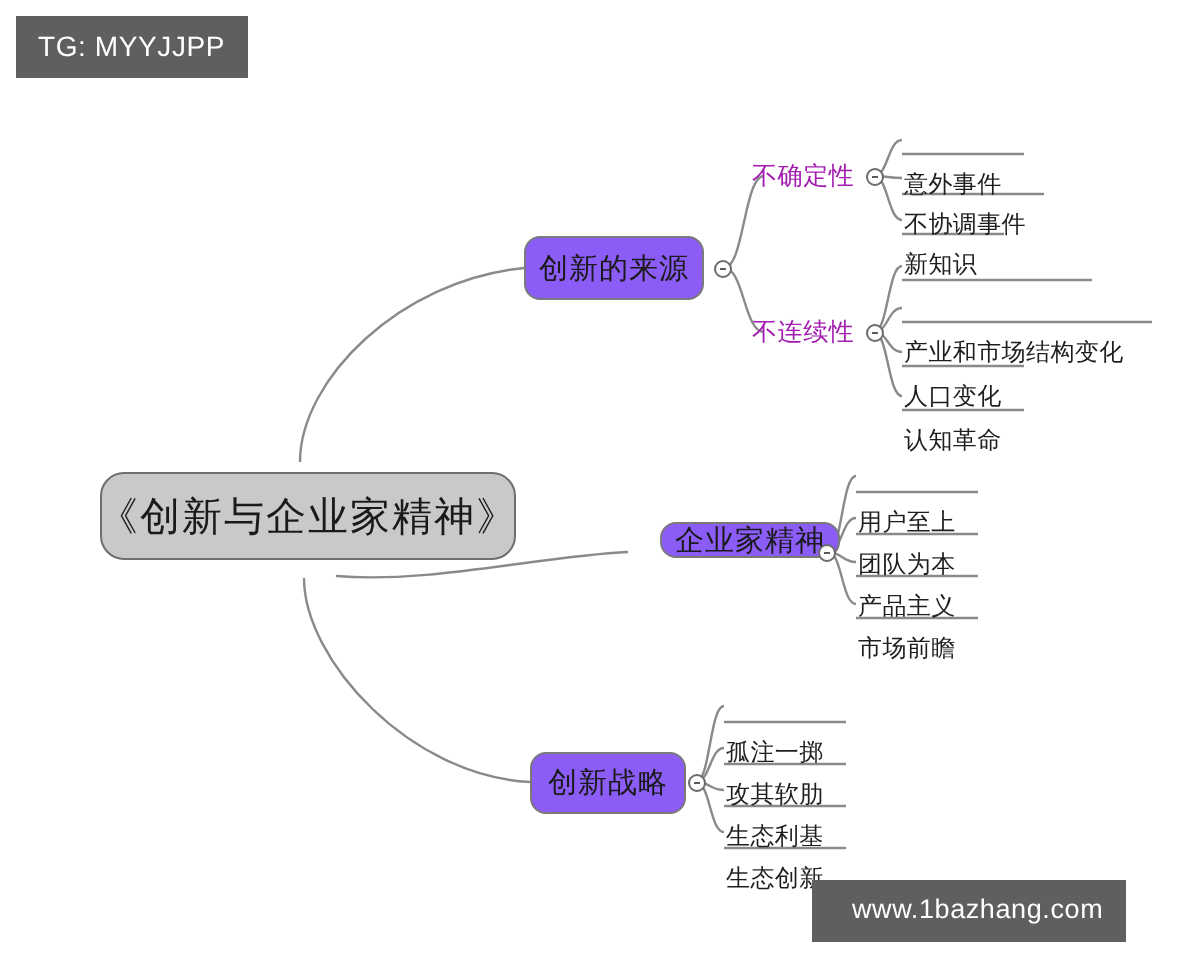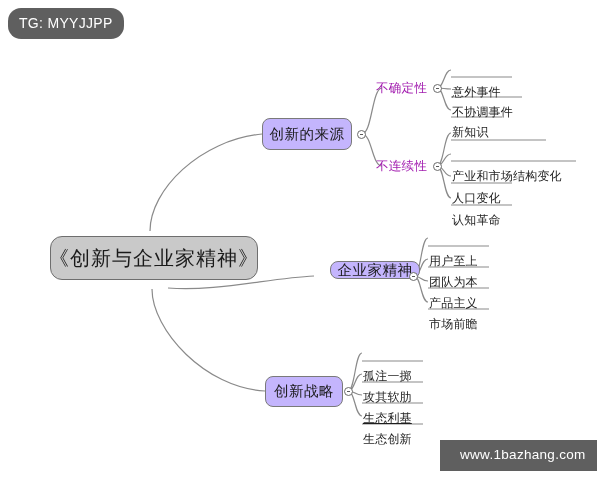--- a/index.html
+++ b/index.html
@@ -31,22 +31,22 @@
   .watermark {
     position: absolute;
     background: #5f5f5f;
     color: #ffffff;
     font-size: 14px;
     letter-spacing: 0.3px;
     line-height: 1;
     padding: 8px 11px 9px 11px;
     white-space: nowrap;
   }
-  #wm-top { left: 8px; top: 8px; border-radius: 13px; }
-  #wm-bottom { left: 440px; top: 440px; font-size: 13.5px; padding-left: 20px; }
+  #wm-top { left: 8px; top: 8px; }
+  #wm-bottom { left: 406px; top: 440px; font-size: 13.5px; padding-left: 20px; }
 
   
   .node {
     position: absolute;
     box-sizing: border-box;
     white-space: nowrap;
     display: flex;
     align-items: center;
     justify-content: center;
     color: #1a1a1a;
@@ -55,21 +55,21 @@
     border: 1.4px solid #6e6e6e;
     border-radius: 12px;
     background: #c9c9c9;
     font-size: 20px;
     letter-spacing: 1px;
     padding: 0 29px;
   }
   .node-branch {
     border: 1.3px solid #7a7a7a;
     border-radius: 8px;
-    background: #c4b5fd;
+    background: #8b5cf6;
     font-size: 14.5px;
     letter-spacing: 0.5px;
     padding: 0 10px;
   }
   .node-sub {
     font-size: 12.5px;
     letter-spacing: 0.3px;
     color: #a21caf;
     background: transparent;
     justify-content: flex-start;
@@ -220,21 +220,21 @@
     <span>创新战略</span>
   </div>
   <div class="toggle" style="left:344px; top:387px;"></div>
 
   <div class="node node-leaf" style="left:363px; top:344px; height:17px;">
     <span>孤注一掷</span>
   </div>
   <div class="node node-leaf" style="left:363px; top:365px; height:17px;">
     <span>攻其软肋</span>
   </div>
-  <div class="node node-leaf" style="left:363px; top:386px; height:17px;text-decoration:underline;">
+  <div class="node node-leaf" style="left:363px; top:386px; height:17px;">
     <span>生态利基</span>
   </div>
   <div class="node node-leaf" style="left:363px; top:407px; height:17px;">
     <span>生态创新</span>
   </div>
 
   <div class="watermark" id="wm-top">
     <span>TG: MYYJJPP</span>
   </div>
   <div class="watermark" id="wm-bottom">

